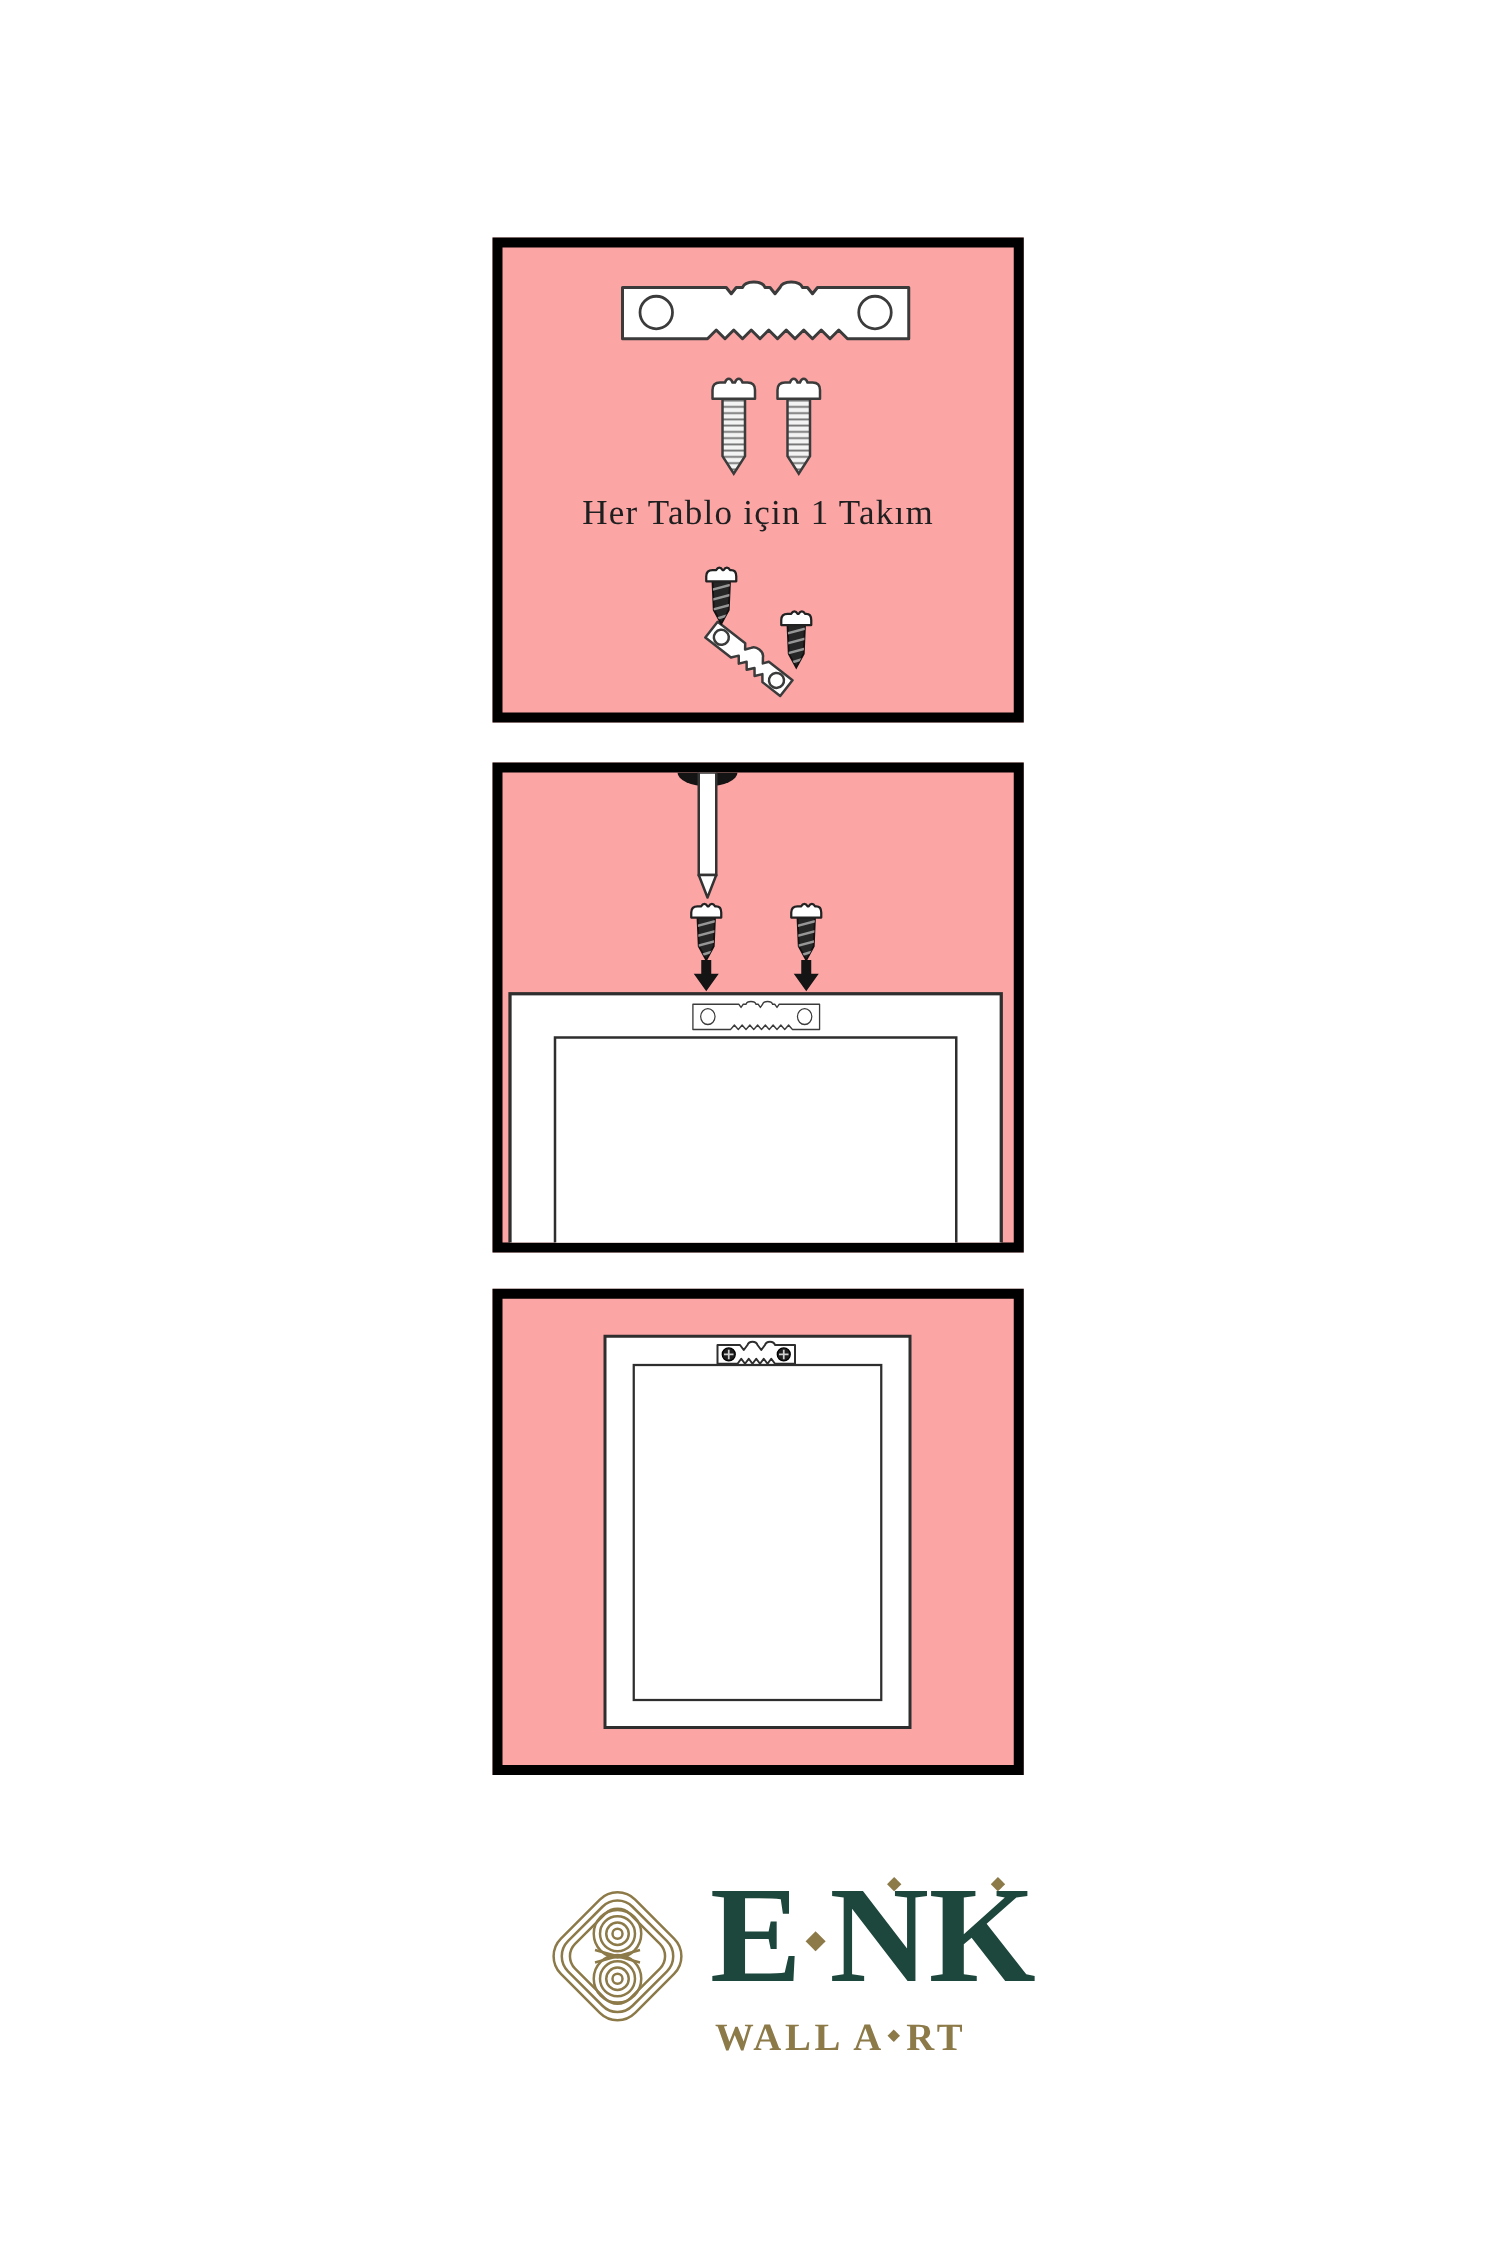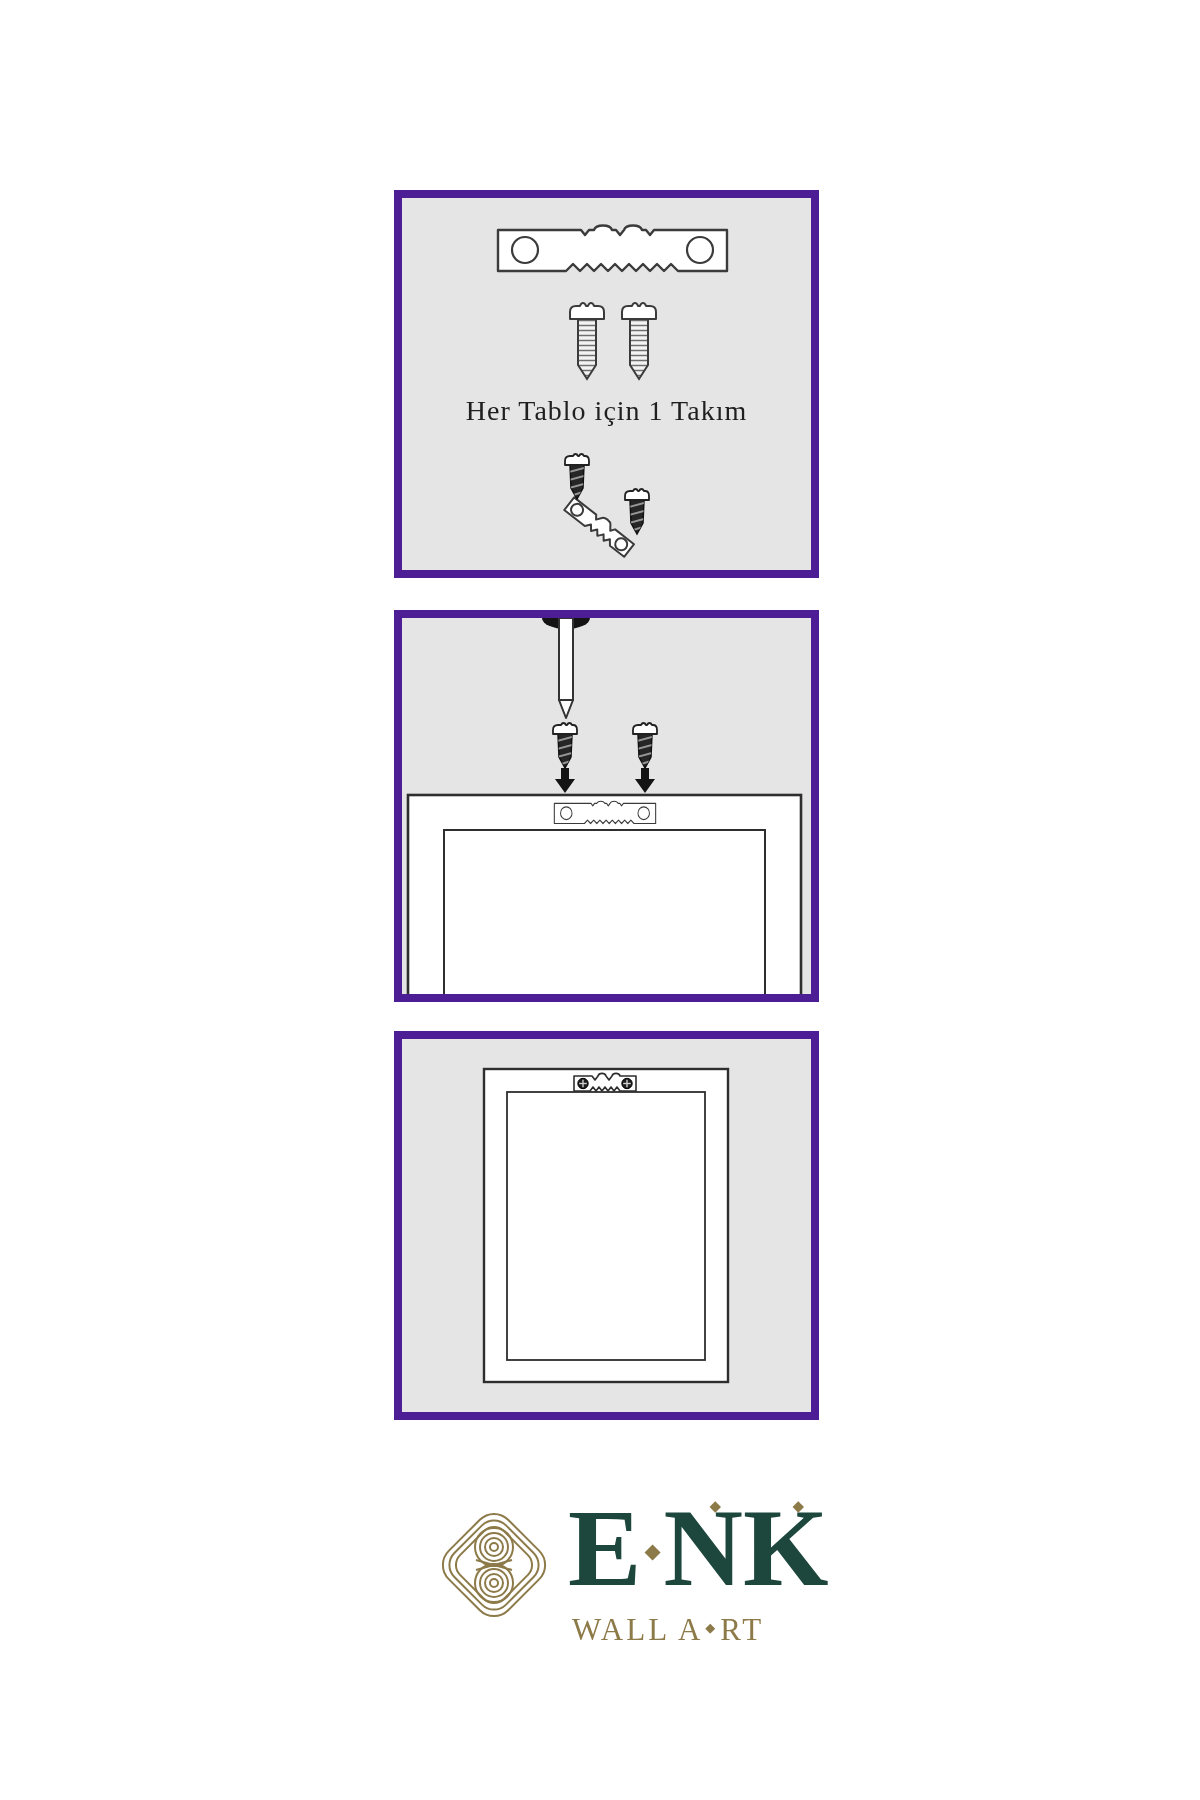--- a/index.html
+++ b/index.html
@@ -1,37 +1,37 @@
 <!DOCTYPE html>
 <html style="--green: #1d473c; --gold: #8d7a49;"><head>
 <meta charset="utf-8">
 <style>
   html,body{margin:0;padding:0;background:#fff;}
   .stage{position:relative;width:1200px;height:1800px;background:#ffffff;overflow:hidden;
          font-family:"Liberation Serif", serif;}
-  .panel{position:absolute;left:394px;width:409px;border:8px solid #4c1d95;background:#e5e5e5;}
+  .panel{position:absolute;left:394px;width:409px;border:8px solid #000000;background:#fca5a5;}
   #panel-1{top:190px;height:372px;}
   #panel-2{top:610px;height:376px;}
   #panel-3{top:1031px;height:373px;}
   .panel svg{position:absolute;left:0;top:0;}
   .caption{position:absolute;left:0;top:197px;width:100%;text-align:center;
            font-size:28px;letter-spacing:1px;color:#1f1f1f;
            font-family:"Liberation Serif", serif;}
   
   .logo-row{position:absolute;left:438px;top:1500px;display:flex;align-items:flex-start;}
   .emblem{margin-top:3px;}
   .logo-text{margin-left:18px;margin-top:-7px;}
   .brand{display:flex;align-items:flex-start;line-height:1;font-size:110px;font-weight:700;
          color:var(--green,#1d473c);font-family:"Liberation Serif", serif;}
   .letter-wrap{position:relative;display:inline-block;}
   .dia{color:var(--gold,#8d7a49);font-family:"DejaVu Sans", sans-serif;line-height:1;}
   .dia-mid{font-size:21px;align-self:center;margin:6px 3px 0 3px;}
   .dia-top{position:absolute;top:6px;left:58%;font-size:15px;}
   .subtitle{display:flex;align-items:baseline;margin-top:9px;margin-left:4px;
-            font-size:31px;font-weight:400;letter-spacing:3px;color:var(--gold,#8d7a49);
+            font-size:31px;font-weight:700;letter-spacing:3px;color:var(--gold,#8d7a49);
             font-family:"Liberation Serif", serif;}
   .dia-sub{font-size:13px;position:relative;top:-8px;margin:0 2px;}
 </style>
 </head>
 <body>
 
 <div class="stage">
 
   <svg width="0" height="0" style="position:absolute" aria-hidden="true">
     <defs>

